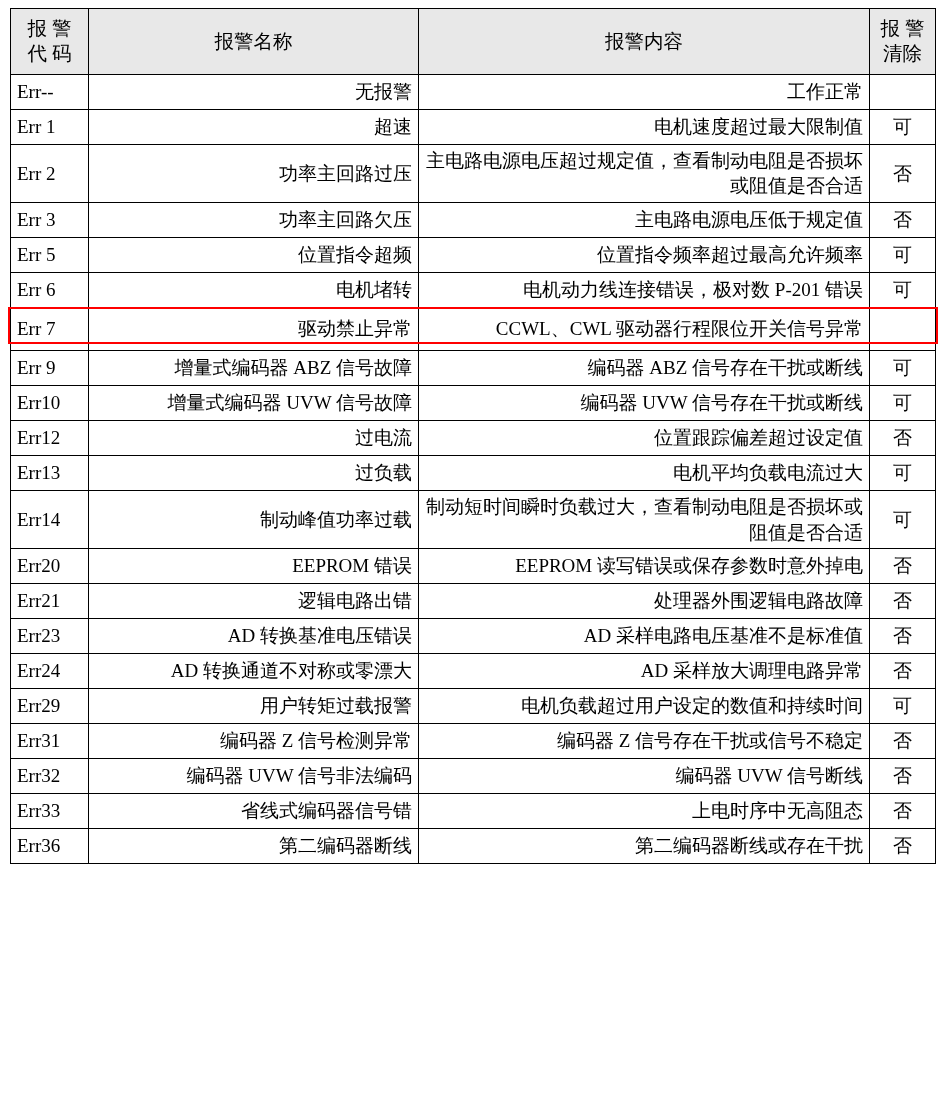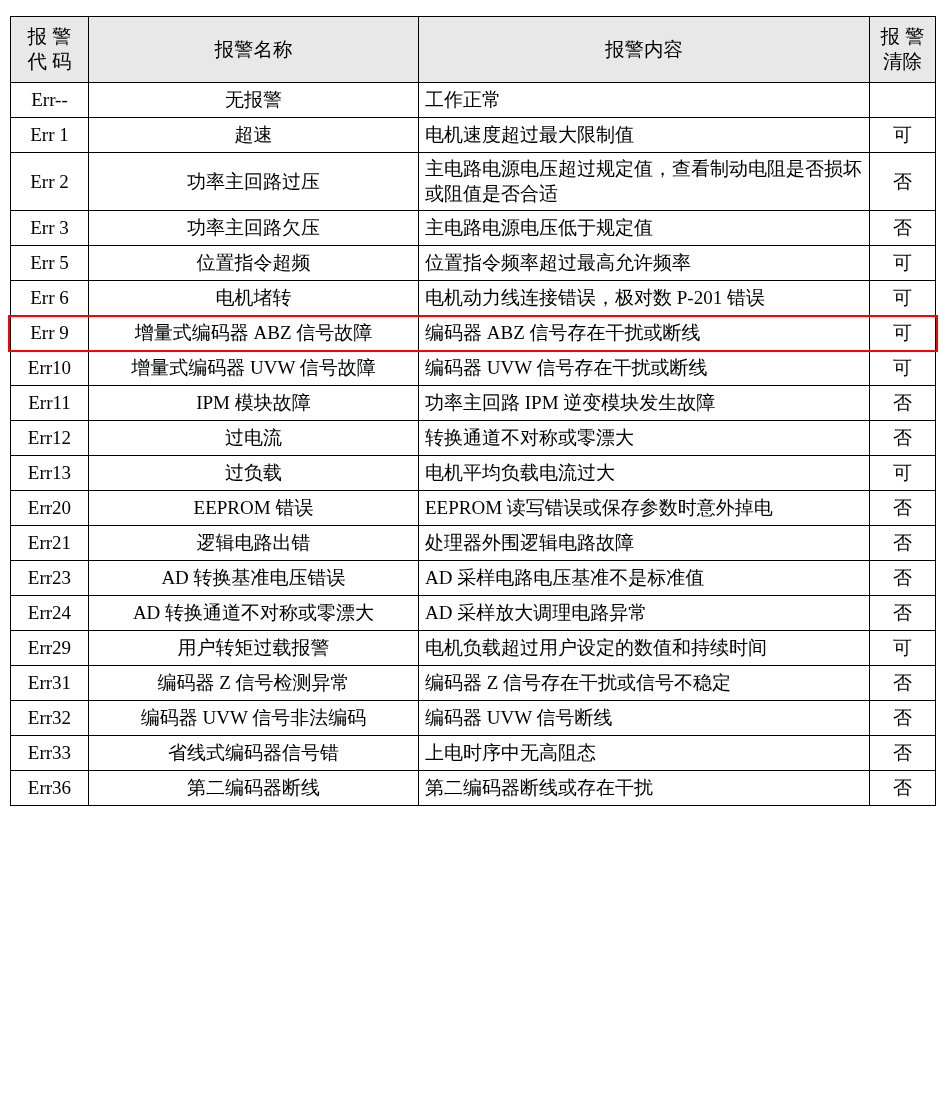--- a/index.html
+++ b/index.html
@@ -12,21 +12,20 @@
     height: 1105px;
     font-family: "Liberation Serif", "DejaVu Serif", serif;
     color: #000000;
   }
   .page {
     position: relative;
     width: 945px;
     height: 783px;
     box-sizing: border-box;
     padding: 8px 10px 23px 10px;
-    margin-top: 8px;
   }
   table.alarm-table {
     border-collapse: collapse;
     width: 925px;
     table-layout: fixed;
   }
   table.alarm-table col.c-code  { width: 78px; }
   table.alarm-table col.c-name  { width: 330px; }
   table.alarm-table col.c-desc  { width: 451px; }
   table.alarm-table col.c-clear { width: 66px; }
@@ -41,31 +40,31 @@
   }
   table.alarm-table thead th {
     background: #e8e8e8;
     text-align: center;
     font-weight: normal;
     padding: 7px 4px;
     font-size: 19.5px;
     line-height: 1.3;
   }
   td.code {
-    text-align: center;
+    text-align: left;
     padding-left: 8px;
     white-space: nowrap;
   }
   td.name {
-    text-align: center;
+    text-align: right;
     padding-left: 8px;
     font-family: Liberation Serif, serif;
   }
   td.desc {
-    text-align: left;
+    text-align: right;
     padding-left: 8px;
   }
   td.clear {
     text-align: center;
   }
   tr.row-tall td { height: 36px; }
   tr.row-normal td { height: 28px; }
 
   
   .highlight-box {
@@ -135,50 +134,56 @@
           <td class="name">位置指令超频</td>
           <td class="desc">位置指令频率超过最高允许频率</td>
           <td class="clear">可</td>
         </tr>
         <tr class="row-normal">
           <td class="code">Err 6</td>
           <td class="name">电机堵转</td>
           <td class="desc">电机动力线连接错误，极对数 P-201 错误</td>
           <td class="clear">可</td>
         </tr>
+        <tr class="row-tall">
+          <td class="code">Err 7</td>
+          <td class="name">驱动禁止异常</td>
+          <td class="desc">CCWL、CWL 驱动器行程限位开关信号异常</td>
+          <td class="clear"></td>
+        </tr>
         <tr class="row-normal">
           <td class="code">Err 9</td>
           <td class="name">增量式编码器 ABZ 信号故障</td>
           <td class="desc">编码器 ABZ 信号存在干扰或断线</td>
           <td class="clear">可</td>
         </tr>
         <tr class="row-normal">
           <td class="code">Err10</td>
           <td class="name">增量式编码器 UVW 信号故障</td>
           <td class="desc">编码器 UVW 信号存在干扰或断线</td>
           <td class="clear">可</td>
         </tr>
         <tr class="row-normal">
-          <td class="code">Err11</td>
-          <td class="name">IPM 模块故障</td>
-          <td class="desc">功率主回路 IPM 逆变模块发生故障</td>
-          <td class="clear">否</td>
-        </tr>
-        <tr class="row-normal">
           <td class="code">Err12</td>
           <td class="name">过电流</td>
-          <td class="desc">转换通道不对称或零漂大</td>
+          <td class="desc">位置跟踪偏差超过设定值</td>
           <td class="clear">否</td>
         </tr>
         <tr class="row-normal">
           <td class="code">Err13</td>
           <td class="name">过负载</td>
           <td class="desc">电机平均负载电流过大</td>
           <td class="clear">可</td>
         </tr>
+        <tr class="row-tall">
+          <td class="code">Err14</td>
+          <td class="name">制动峰值功率过载</td>
+          <td class="desc">制动短时间瞬时负载过大，查看制动电阻是否损坏或阻值是否合适</td>
+          <td class="clear">可</td>
+        </tr>
         <tr class="row-normal">
           <td class="code">Err20</td>
           <td class="name">EEPROM 错误</td>
           <td class="desc">EEPROM 读写错误或保存参数时意外掉电</td>
           <td class="clear">否</td>
         </tr>
         <tr class="row-normal">
           <td class="code">Err21</td>
           <td class="name">逻辑电路出错</td>
           <td class="desc">处理器外围逻辑电路故障</td>

